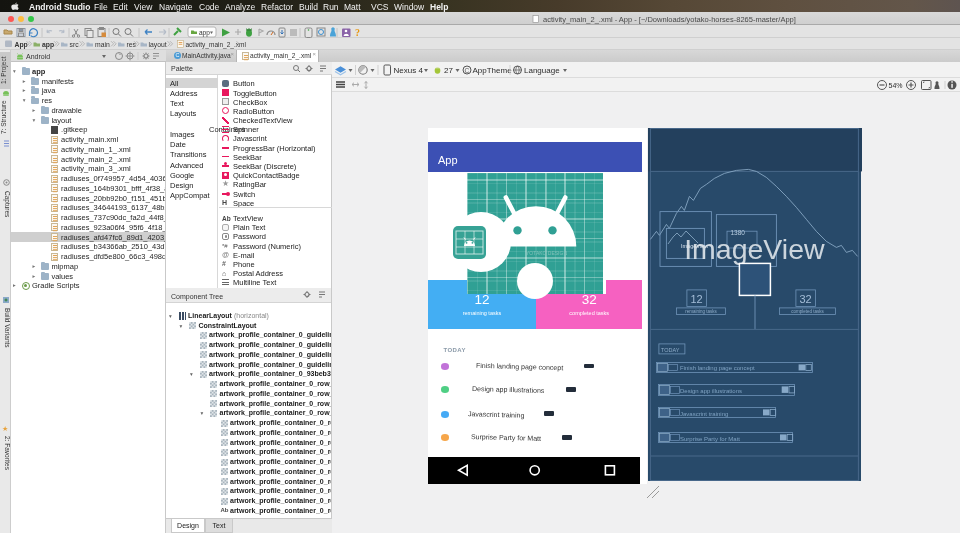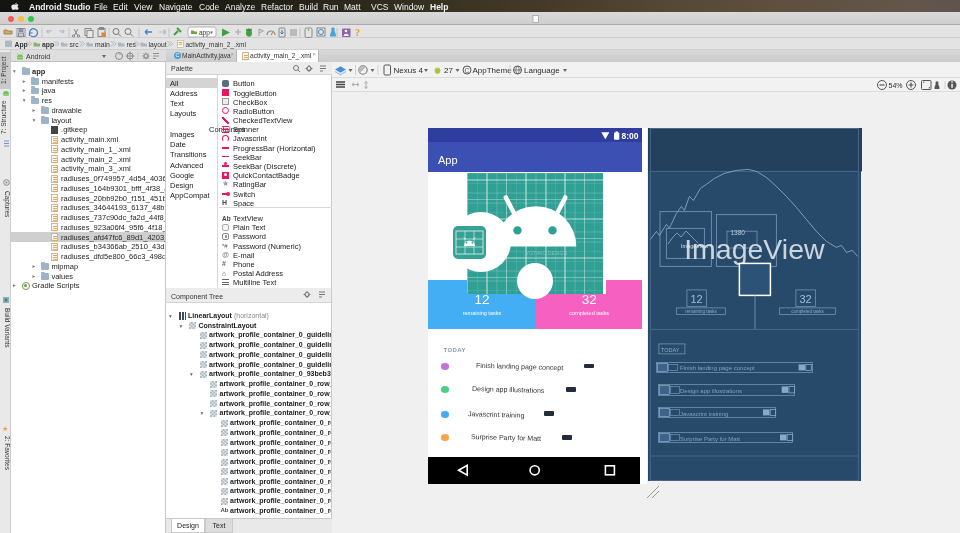--- a/index.html
+++ b/index.html
@@ -152,20 +152,21 @@
   <span style="left:430px;font-weight:bold;">Help</span>
 </div>
 
 <div class="abs" id="titlebar">
   <div class="tl" style="left:8px;background:#fc5753;"></div>
   <div class="tl" style="left:18px;background:#fdbc40;"></div>
   <div class="tl" style="left:28px;background:#33c748;"></div>
   <svg style="position:absolute;left:532px;top:3px;" width="8" height="8">
       <rect x="1" y="0.5" width="5.5" height="7" fill="#fff" stroke="#999" stroke-width="0.7"></rect>
     </svg>
+    <div id="title-text">activity_main_2_.xml - App - [~/Downloads/yotako-horses-8265-master/App]</div>
 </div>
 
 <div class="abs" id="toolbar">
 <svg width="960" height="13" style="position:absolute;left:0;top:0;">
   <g fill="none" stroke="#8a8a8a" stroke-width="1">
     <path d="M 4 9 L 4 5 L 7 5 L 8 6 L 12 6 L 12 9 Z" fill="#c9a96e" stroke="#a8874b"></path>
     <rect x="17" y="3.5" width="8" height="8" fill="#eceef0" stroke="#8a95a5"></rect>
         <rect x="19" y="3.5" width="4" height="3" fill="#8a95a5"></rect>
         <rect x="18.5" y="8" width="5" height="3.5" fill="#c8cdd5"></rect>
     <path d="M 29.5 8 a 4 4 0 1 1 1.2 2.6 M 29.5 11 l 0 -3 3 0" stroke="#3e82c4" stroke-width="1.2"></path>
@@ -615,28 +616,20 @@
   <path d="M 602.5 11 c 0 -3.5 1.2 -3.5 1.2 -5.5 a 1.5 1.5 0 1 1 2.6 0 c 0 2 1.2 2 1.2 5.5 Z" fill="#555"></path>
   <path d="M 613 3 v 8" stroke="#d0d0d0"></path>
   <circle cx="620" cy="7" r="4.5" fill="#555"></circle>
       <rect x="619.3" y="5.8" width="1.5" height="4" fill="#f2f2f2"></rect>
       <rect x="619.3" y="3.2" width="1.5" height="1.5" fill="#f2f2f2"></rect>
 </svg>
 </div>
 
 <div class="abs" id="canvas">
   <div id="phone">
-    <div id="statusbar">
-      <svg width="214" height="14.5" style="position:absolute;left:0;top:0;">
-        <path d="M 173.3 4.2 L 181.4 4.2 L 177.3 11.2 Z" fill="#fff"></path>
-        <rect x="186" y="4.5" width="5.3" height="7.2" rx="0.8" fill="#fff"></rect>
-        <rect x="187.6" y="3.4" width="2.2" height="2" fill="#fff"></rect>
-      </svg>
-      <span style="color:#fff;font-size:8.5px;font-weight:bold;position:absolute;left:194px;top:3.5px;">8:00</span>
-    </div>
     <div id="appbar">
         <span style="color:#fff;font-size:11px;position:absolute;left:10.5px;top:11.5px;">App</span>
       </div>
     <div id="blueblk">
       <div style="position:absolute;left:0;top:12.5px;width:100%;text-align:center;font-size:13.5px;">12</div>
       <div style="position:absolute;left:0;top:30px;width:100%;text-align:center;font-size:5.5px;">remaining tasks</div>
     </div>
     <div id="pinkblk">
       <div style="position:absolute;left:0;top:12.5px;width:100%;text-align:center;font-size:13.5px;">32</div>
       <div style="position:absolute;left:0;top:30px;width:100%;text-align:center;font-size:5.5px;">completed tasks</div>

